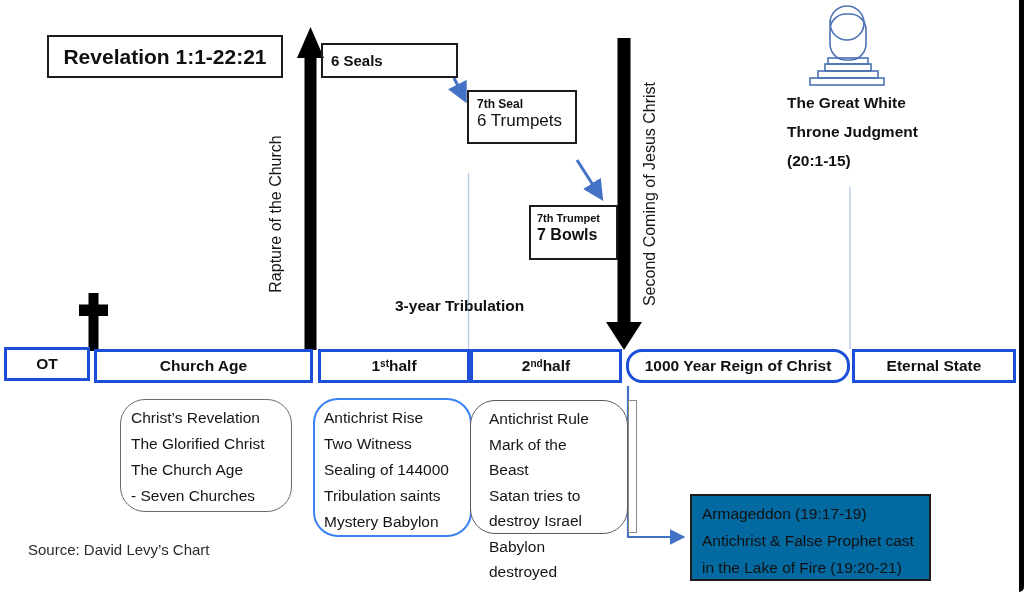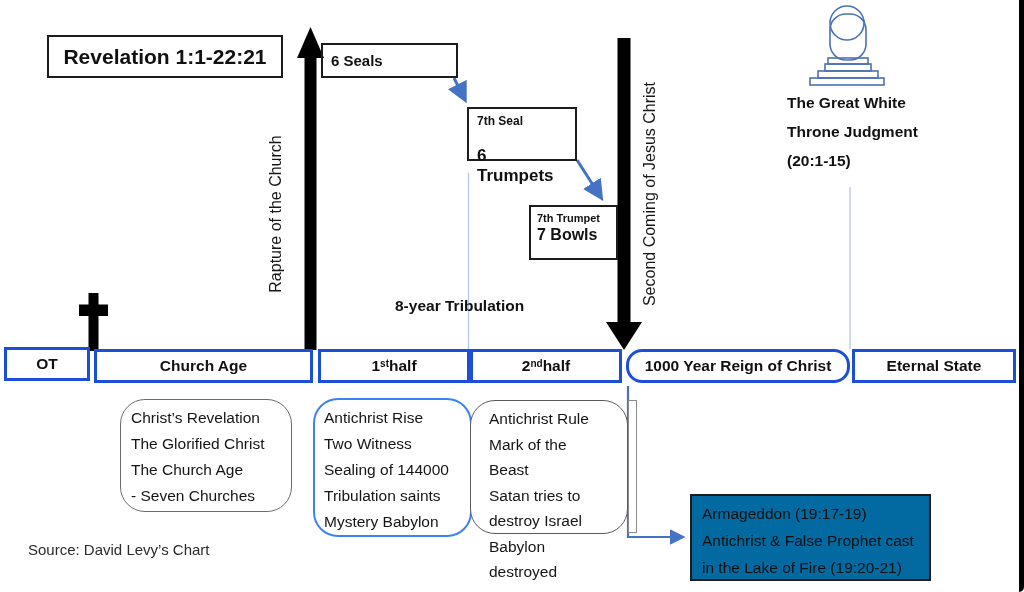--- a/index.html
+++ b/index.html
@@ -22,25 +22,25 @@
     display: flex; align-items: center; justify-content: center;
     font-weight: bold; font-size: 21px; letter-spacing: 0px;
   }
   .seals-box {
     left: 321px; top: 43px; width: 137px; height: 35px;
     border: 2.5px solid #1c1c1c;
     display: flex; align-items: center; padding-left: 8px;
     font-weight: bold; font-size: 15px;
   }
   .seal7-box {
-    left: 467px; top: 107px; width: 110px; height: 54px;
+    left: 467px; top: 90px; width: 110px; height: 54px;
     border: 2.5px solid #1c1c1c; padding: 5px 8px 0 8px;
   }
   .seal7-box .small { font-weight: bold; font-size: 12px; }
-  .seal7-box .big   { font-weight: bold; font-size: 17px; margin-top: 18px; }
+  .seal7-box .big   { font-weight: normal; font-size: 17px; margin-top: 0; }
   .trumpet7-box {
     left: 529px; top: 205px; width: 89px; height: 55px;
     border: 2px solid #1c1c1c; padding: 5px 6px 0 6px; background: #fff;
   }
   .trumpet7-box .small { font-weight: bold; font-size: 11px; }
   .trumpet7-box .big   { font-weight: bold; font-size: 16px; margin-top: 2px; }
 
   .rot-label {
     white-space: nowrap;
     font-size: 16px; color: #161616;
@@ -158,21 +158,21 @@
     <div class="big">6 Trumpets</div>
   </div>
   <div class="abs trumpet7-box">
     <div class="small">7th Trumpet</div>
     <div class="big">7 Bowls</div>
   </div>
 
   <div class="abs rot-label" id="rapture-label">Rapture of the Church</div>
   <div class="abs rot-label" id="second-coming-label">Second Coming of Jesus Christ</div>
 
-  <div class="abs trib-label">8-year Tribulation</div>
+  <div class="abs trib-label">3-year Tribulation</div>
 
   <div class="abs throne-text">
     <div>The Great White</div>
     <div>Throne Judgment</div>
     <div>(20:1-15)</div>
   </div>
 
   <div class="abs seg" id="seg-ot">
     <span>OT</span>
       <span class="sup"></span>

